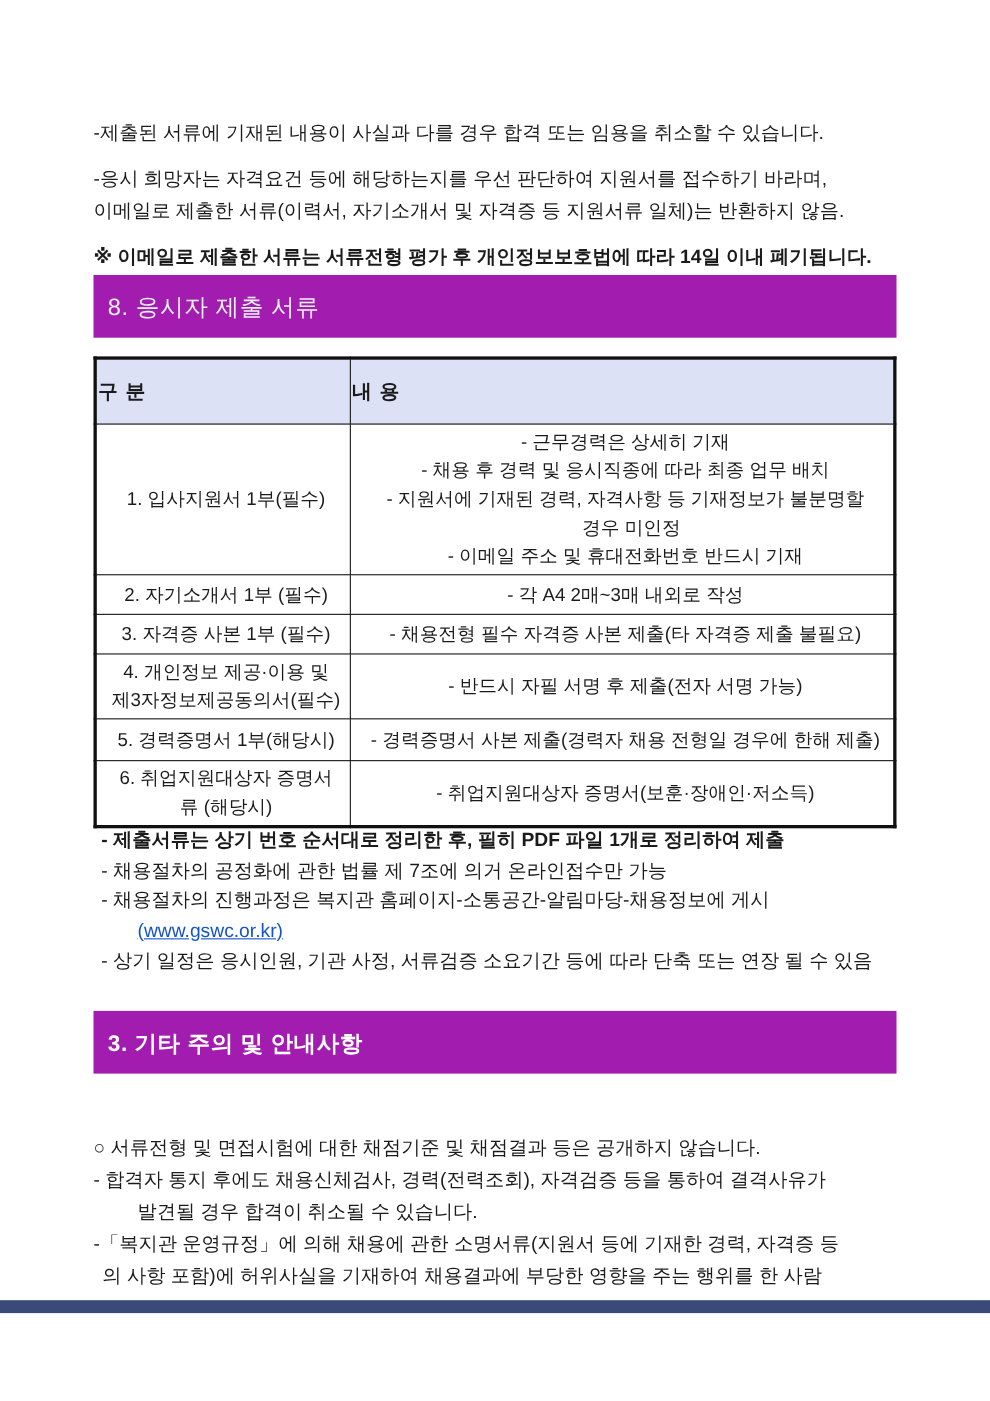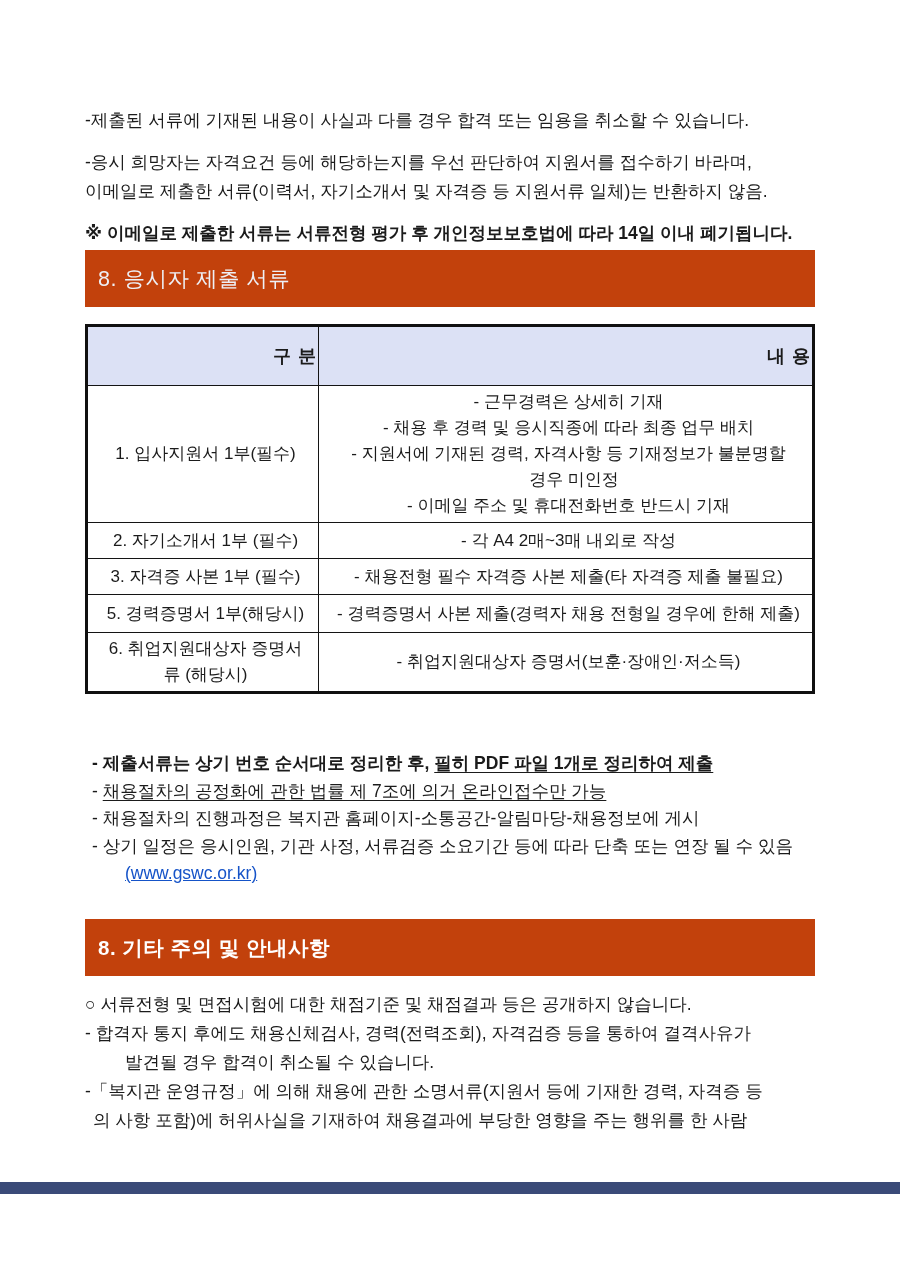--- a/index.html
+++ b/index.html
@@ -11,54 +11,54 @@
   .abs { position:absolute; }
   .line { white-space:nowrap; }
 
   
   .intro { top:106px; left:85px; width:745px; font-size:17.5px; line-height:29px; }
   .intro .p { margin-bottom:13px; }
   .bold { font-weight:bold; }
 
   
   .banner {
-    left:85px; width:730px; height:57px; background:#c2410c;
+    left:85px; width:730px; height:57px; background:#a21caf;
     color:#eef0f6; display:flex; align-items:center; box-sizing:border-box;
     padding-left:13px; font-size:21.5px; letter-spacing:0.5px;
   }
   .banner8 { top:250px; font-weight:400; }
   .banner9 { top:919px; font-weight:bold; color:#ffffff; font-size:20.5px; }
 
   
   .tbl-wrap { top:324px; left:85px; }
   table { border-collapse:collapse; table-layout:fixed; width:730px;
           border:3px solid #101010; }
   th,td { border:1.6px solid #141414; box-sizing:border-box; vertical-align:middle;text-align:center; }
   th { background:#dce1f5; font-size:18px; font-weight:bold; height:60px;
-       text-align:right; letter-spacing:1px;margin-left:36px; }
+       text-align:left; letter-spacing:1px;margin-left:36px; }
   col.c1 { width:232px; }
   td { font-size:17px; line-height:26px; }
   td.cat  { padding:3px 4px 3px 9px; }
   td.cont { padding:3px 4px 3px 10px; }
   .cont-line { padding-left:11px; }
   tr.r1 td { height:130px; }
   tr.r2 td, tr.r3 td { height:36px; }
   tr.r4 td, tr.r6 td { height:58px; }
   tr.r5 td { height:38px; }
 
   
   .notes { top:750px; left:92px; width:740px; font-size:17.5px; line-height:27.5px; }
-  .u { text-decoration:underline; text-underline-offset:3px; }
+  .u { text-underline-offset:3px; }
   .link { color:#1553c8; text-decoration:underline; cursor:pointer; }
   .indent-link { padding-left:33px; }
 
   
   .outro { top:990px; left:85px; width:750px; font-size:17.5px; line-height:29px; }
   .outro .item { margin-bottom:0; }
-  .mb-lg { margin-bottom:21px; }
+  .mb-lg { margin-bottom:21px;margin-top:39px; }
   .mb-md { margin-bottom:12px; }
   .mb-sm { margin-bottom:6px; }
   .ind40 { padding-left:40px; }
   .ind8  { padding-left:8px; }
 
   
   .bottom-bar { left:0; bottom:0; width:900px; height:12px; background:#3a4a78; }
 </style>
 </head>
 <body>
@@ -102,45 +102,52 @@
           </td>
         </tr>
         <tr class="r2">
           <td class="cat">2. 자기소개서 1부 (필수)</td>
           <td class="cont">- 각 A4 2매~3매 내외로 작성</td>
         </tr>
         <tr class="r3">
           <td class="cat">3. 자격증 사본 1부 (필수)</td>
           <td class="cont">- 채용전형 필수 자격증 사본 제출(타 자격증 제출 불필요)</td>
         </tr>
+        <tr class="r4">
+          <td class="cat">
+            <div class="line">4. 개인정보 제공·이용 및</div>
+            <div class="line">제3자정보제공동의서(필수)</div>
+          </td>
+          <td class="cont">- 반드시 자필 서명 후 제출(전자 서명 가능)</td>
+        </tr>
         <tr class="r5">
           <td class="cat">5. 경력증명서 1부(해당시)</td>
           <td class="cont">- 경력증명서 사본 제출(경력자 채용 전형일 경우에 한해 제출)</td>
         </tr>
         <tr class="r6">
           <td class="cat">
             <div class="line">6. 취업지원대상자 증명서</div>
             <div class="line">류 (해당시)</div>
           </td>
           <td class="cont">- 취업지원대상자 증명서(보훈·장애인·저소득)</td>
         </tr>
       </tbody>
     </table>
   </div>
 
   <div class="abs notes">
     <div class="line bold"><span>- 제출서류는 상기 번호 순서대로 정리한 후, </span><span class="u">필히 PDF 파일 1개로 정리하여 제출</span></div>
     <div class="line"><span>- </span><span class="u">채용절차의 공정화에 관한 법률 제 7조에 의거 온라인접수만 가능</span></div>
     <div class="line">- 채용절차의 진행과정은 복지관 홈페이지-소통공간-알림마당-채용정보에 게시</div>
+    <div class="line indent-link"><span class="link">(www.gswc.or.kr)</span></div>
     <div class="line">- 상기 일정은 응시인원, 기관 사정, 서류검증 소요기간 등에 따라 단축 또는 연장 될 수 있음</div>
-    <div class="line indent-link"><span class="link">(www.gswc.or.kr)</span></div>
   </div>
 
   <div class="abs banner banner9">
-    <span>8. 기타 주의 및 안내사항</span>
+    <span>3. 기타 주의 및 안내사항</span>
   </div>
 
   <div class="abs outro">
     <div class="item mb-lg line">○ 서류전형 및 면접시험에 대한 채점기준 및 채점결과 등은 공개하지 않습니다.</div>
     <div class="item mb-md">
       <div class="line">- 합격자 통지 후에도 채용신체검사, 경력(전력조회), 자격검증 등을 통하여 결격사유가</div>
       <div class="line ind40">발견될 경우 합격이 취소될 수 있습니다.</div>
     </div>
     <div class="item">
       <div class="line">-「복지관 운영규정」에 의해 채용에 관한 소명서류(지원서 등에 기재한 경력, 자격증 등</div>

